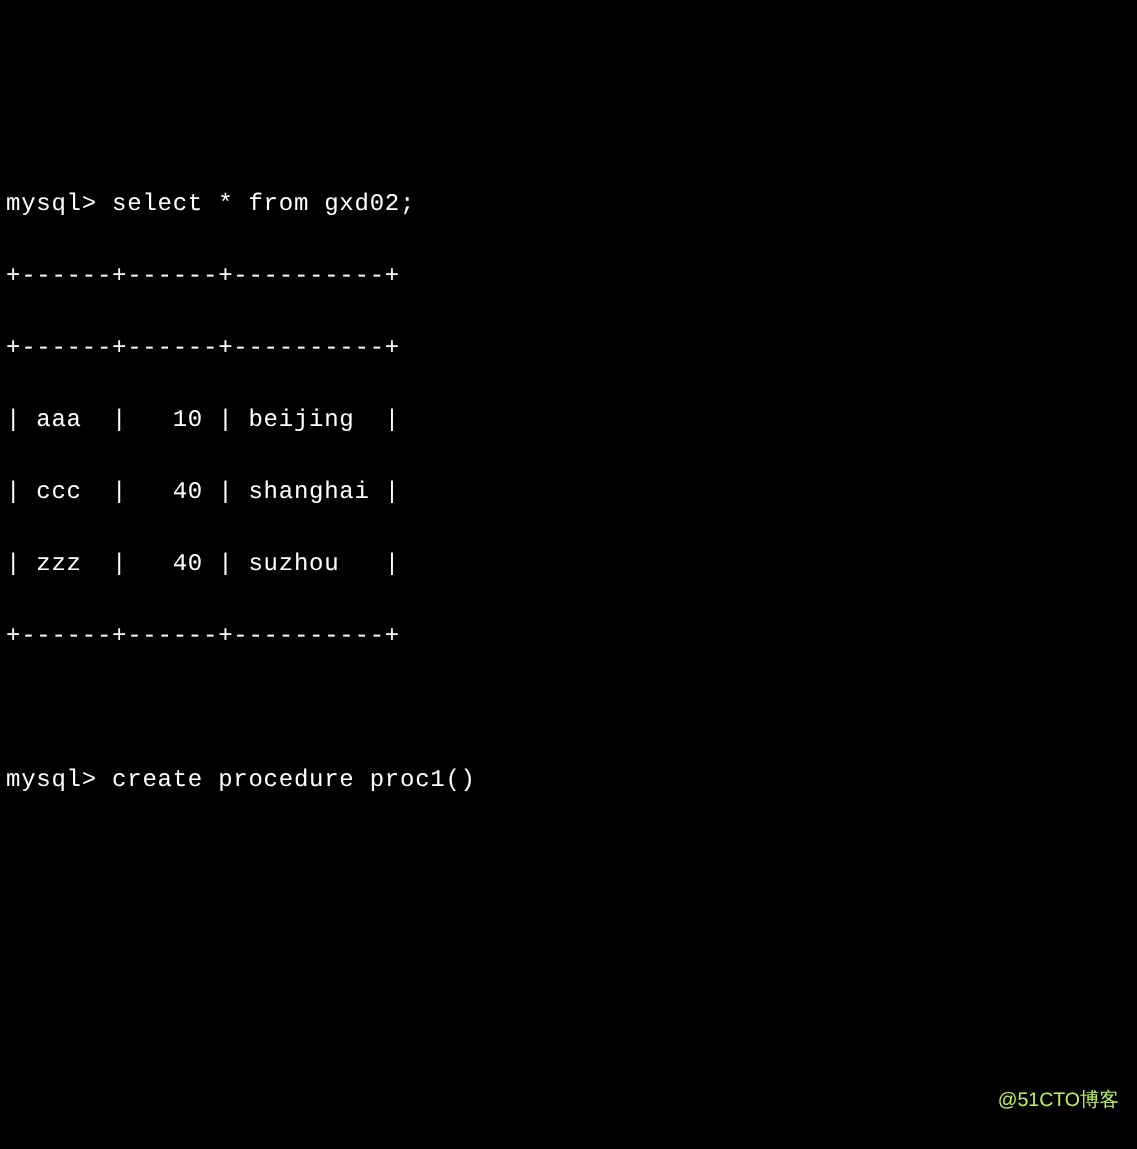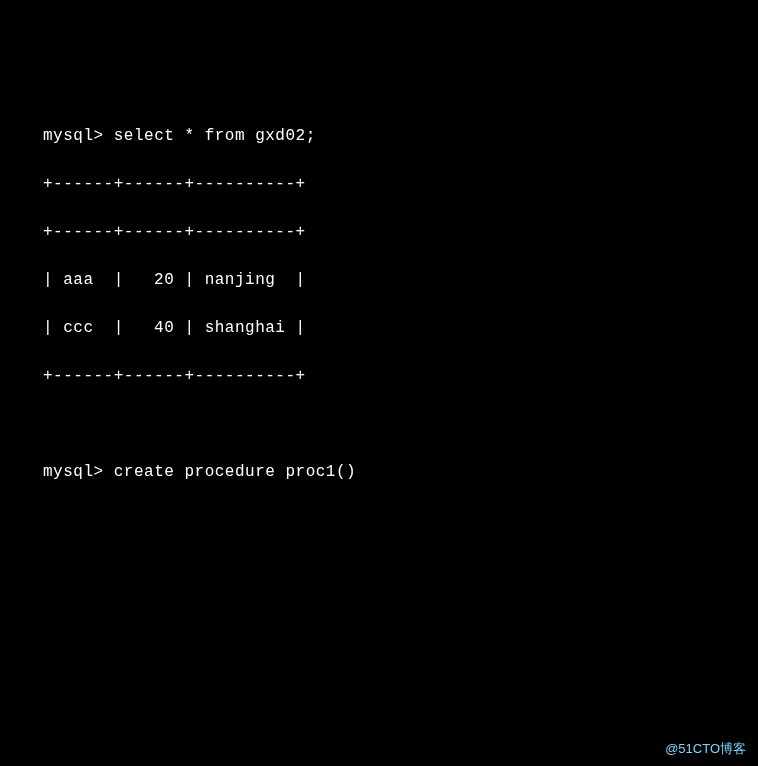--- a/index.html
+++ b/index.html
@@ -17,43 +17,43 @@
       width: 758px;
       height: 766px;
       position: relative;
       white-space: pre;
     }
     .terminal {
       letter-spacing: 0.5px;
     }
     .line {
       display: block;
-      margin-left: 39px;
     }
     .watermark {
       position: absolute;
-      bottom: 8px;
+      bottom: 24px;
       right: 12px;
-      color: #7dd3fc;
+      color: #bef264;
       font-size: 13px;
       font-family: Arial, sans-serif;
       letter-spacing: 0;
     }
   </style>
 </head>
 <body>
 
 
 
 <div class="terminal">
 <span class="line"><span>mysql&gt;</span> <span>select * from gxd02;</span></span>
 <span class="line">+------+------+----------+</span>
 <span class="line">+------+------+----------+</span>
-<span class="line">| aaa  |   20 | nanjing  |</span>
+<span class="line">| aaa  |   10 | beijing  |</span>
 <span class="line">| ccc  |   40 | shanghai |</span>
+<span class="line">| zzz  |   40 | suzhou   |</span>
 <span class="line">+------+------+----------+</span>
 <span class="line"> </span>
 <span class="line"><span>mysql&gt;</span> <span>create procedure proc1()</span></span>
 
 
 
 
 
 
 

